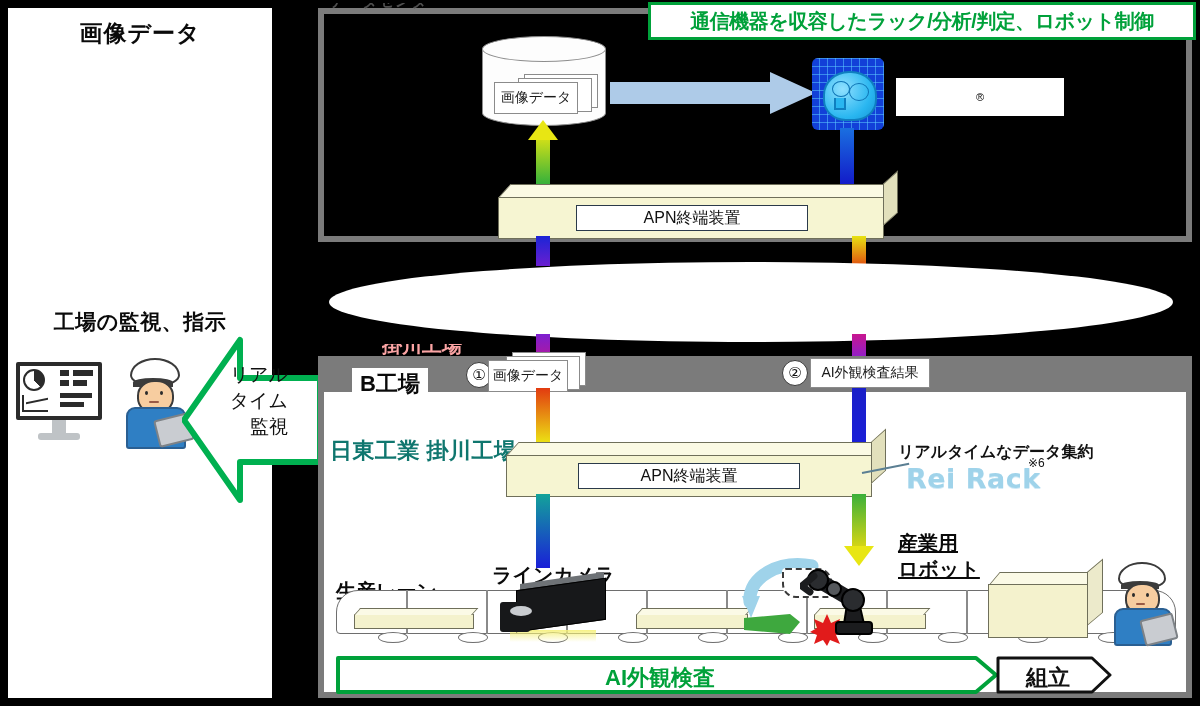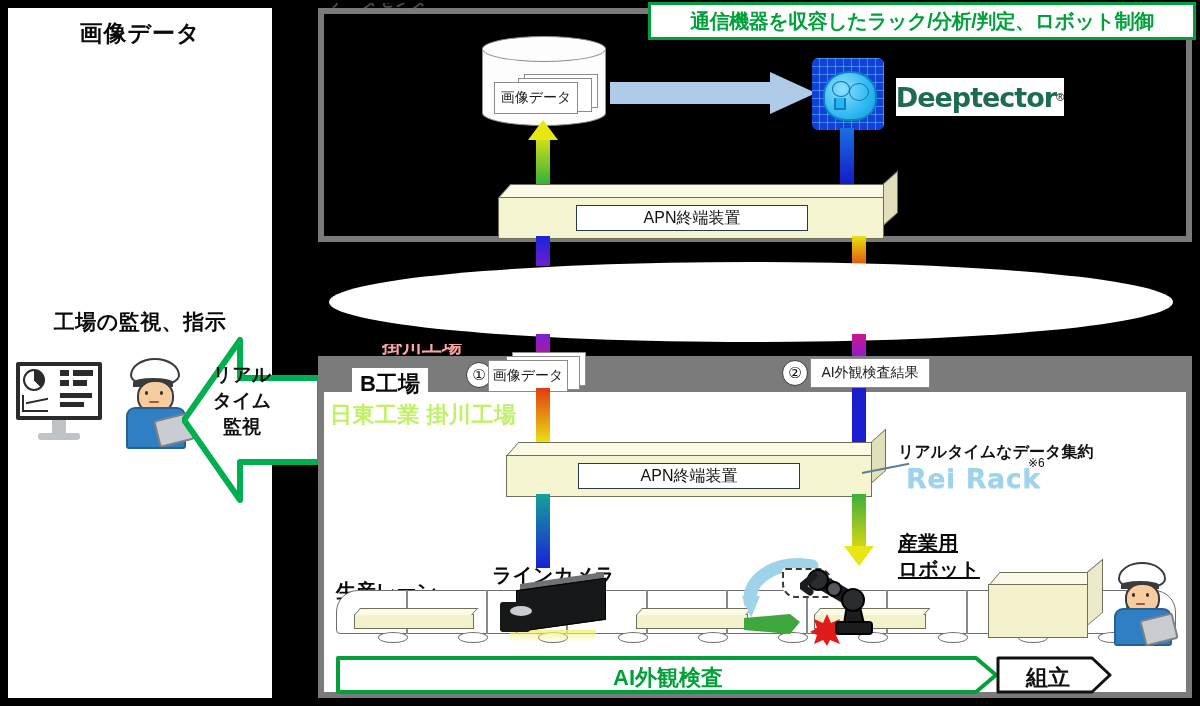--- a/index.html
+++ b/index.html
@@ -34,22 +34,22 @@
   .w-face{position:absolute;background:#f7cda0;border-radius:46%;border:2px solid #3b3b3b;}
   .w-hair{position:absolute;background:#3b3b3b;border-radius:50% 50% 0 0;}
   .w-body{position:absolute;background:#2f7fc4;border-radius:9px 9px 3px 3px;border:2px solid #2a5f92;}
   .w-tablet{position:absolute;background:#c9ccd1;border:2px solid #7d8287;border-radius:3px;transform:rotate(-14deg);}
   .w-eye{position:absolute;width:3px;height:4px;background:#2b2b2b;border-radius:50%;}
   .w-mouth{position:absolute;height:2px;background:#9a5a45;border-radius:2px;}
 
   
   #green-arrow{left:182px;top:330px;width:140px;height:180px;}
   #green-arrow svg{display:block;}
-  #ga-text{left:196px;top:362px;width:92px;text-align:center;
-      font-size:19px;font-weight:bold;line-height:26px;color:#101010;}
+  #ga-text{left:196px;top:362px;width:92px;text-align:right;
+      font-size:19px;font-weight:normal;line-height:26px;color:#101010;}
 
   
   #frame-top{left:318px;top:8px;width:874px;height:234px;border:6px solid #7b7b7b;
       box-sizing:border-box;background:#000;}
   #frame-bottom{left:318px;top:356px;width:874px;height:342px;background:#7b7b7b;}
   #white-bottom-left{left:324px;top:392px;width:862px;height:300px;background:#fff;}
 
   
   #cut-title{left:330px;top:3px;width:300px;height:14px;overflow:hidden;}
   #cut-title span{display:block;font-size:15px;font-weight:bold;color:#4e4e4e;
@@ -113,21 +113,21 @@
       background:conic-gradient(from 200deg,#1a18c8,#8a1fd0,#d8168f,#ef3b12,#f39b07,#e9e312,#37c213,#12b7a8,#1166e0,#1a18c8);
       -webkit-mask:radial-gradient(ellipse 96% 78% at 50% 50%,transparent 98%,#000 99%);
               mask:radial-gradient(ellipse 96% 78% at 50% 50%,transparent 98%,#000 99%);}
   .ell-inner{position:absolute;left:7px;top:6px;right:7px;bottom:6px;background:#fff;border-radius:50%;}
   #ell-txt{left:322px;top:262px;width:858px;text-align:center;
       font-size:28px;font-weight:bold;line-height:38px;color:#000;
       font-family:"Liberation Serif","DejaVu Serif",serif;}
 
   
   #lbl-b{left:352px;top:368px;background:#fff;padding:1px 8px;font-size:22px;font-weight:bold;color:#0a0a0a;}
-  #lbl-nitto{left:330px;top:400px;font-size:22px;font-weight:bold;color:#bef264;letter-spacing:.5px;}
+  #lbl-nitto{left:330px;top:436px;font-size:22px;font-weight:bold;color:#0f766e;letter-spacing:.5px;}
   #cut-b-title{left:382px;top:344px;width:130px;height:15px;overflow:hidden;}
   #cut-b-title span{display:block;position:relative;top:-12px;font-size:20px;font-weight:bold;color:#fca5a5;}
 
   .circnum{position:absolute;width:24px;height:24px;border:1.6px solid #3a3a3a;border-radius:50%;
       background:#fff;display:flex;align-items:center;justify-content:center;font-size:15px;color:#111;}
 
   
   #reirack-txt{left:898px;top:442px;font-size:16px;font-weight:bold;color:#111;white-space:nowrap;}
   #reirack-logo{left:906px;top:463px;font-size:27px;font-weight:bold;color:#9fd3ea;letter-spacing:.5px;
       font-family:"DejaVu Sans",sans-serif;text-shadow:0 1px 0 #cfe9f6;}
@@ -171,21 +171,21 @@
   #endbox{left:988px;top:572px;width:116px;height:66px;}
   .eb-face{position:absolute;left:0;top:12px;width:100px;height:54px;background:#f4f2cd;border:1.6px solid #6f6f5a;box-sizing:border-box;}
   .eb-top{position:absolute;left:0;top:0;width:100px;height:14px;background:#fbfae6;border:1.6px solid #6f6f5a;
       box-sizing:border-box;transform:skewX(-40deg);transform-origin:bottom left;}
   .eb-side{position:absolute;left:99px;top:0;width:16px;height:54px;background:#eceacb;border:1.6px solid #6f6f5a;
       box-sizing:border-box;transform:skewY(-40deg);transform-origin:top left;}
 
   
   #proc-ai{left:336px;top:656px;width:662px;height:38px;}
   #proc-ai svg{display:block;}
-  #proc-ai-txt{left:336px;top:663px;width:648px;text-align:center;font-size:22px;font-weight:bold;color:#00a13a;padding-left:8px;}
+  #proc-ai-txt{left:336px;top:663px;width:648px;text-align:center;font-size:22px;font-weight:bold;color:#00a13a;}
   #proc-asm{left:996px;top:656px;width:116px;height:38px;}
   #proc-asm-txt{left:996px;top:663px;width:104px;text-align:center;font-size:22px;font-weight:bold;color:#111;}
 
   .lane-lbl{position:absolute;font-size:20px;font-weight:bold;color:#0a0a0a;white-space:nowrap;}
 </style>
 </head>
 <body>
 
 <div class="abs" id="left-panel"></div>
 <div class="abs" id="left-title">画像データ</div>
@@ -253,21 +253,20 @@
 </div>
 
 <div class="abs" id="ai-chip">
   <div class="chip-traces"></div>
   <div class="brain"></div>
   <div class="brain-stem"></div>
 </div>
 <div class="abs" id="chip-dot"></div>
 
 <div class="abs" id="deeptector">
-  <span>Deeptector</span>
   <sup>®</sup>
 </div>
 
 <div class="abs" style="left:536px;top:132px;width:14px;height:52px;background:linear-gradient(0deg,#35b13b,#e8e613);"></div>
 <div class="abs" style="left:528px;top:120px;width:0;height:0;border-left:15px solid transparent;border-right:15px solid transparent;border-bottom:20px solid #e8e613;"></div>
 
 <div class="abs" style="left:840px;top:128px;width:14px;height:58px;background:linear-gradient(180deg,#1a6fe0,#1218c8);"></div>
 
 <div class="abs apn" style="left:498px;top:184px;width:400px;height:56px;">
   <div class="apn-top" style="left:0;top:0;width:386px;height:14px;transform:skewX(-42deg);transform-origin:bottom left;"></div>

